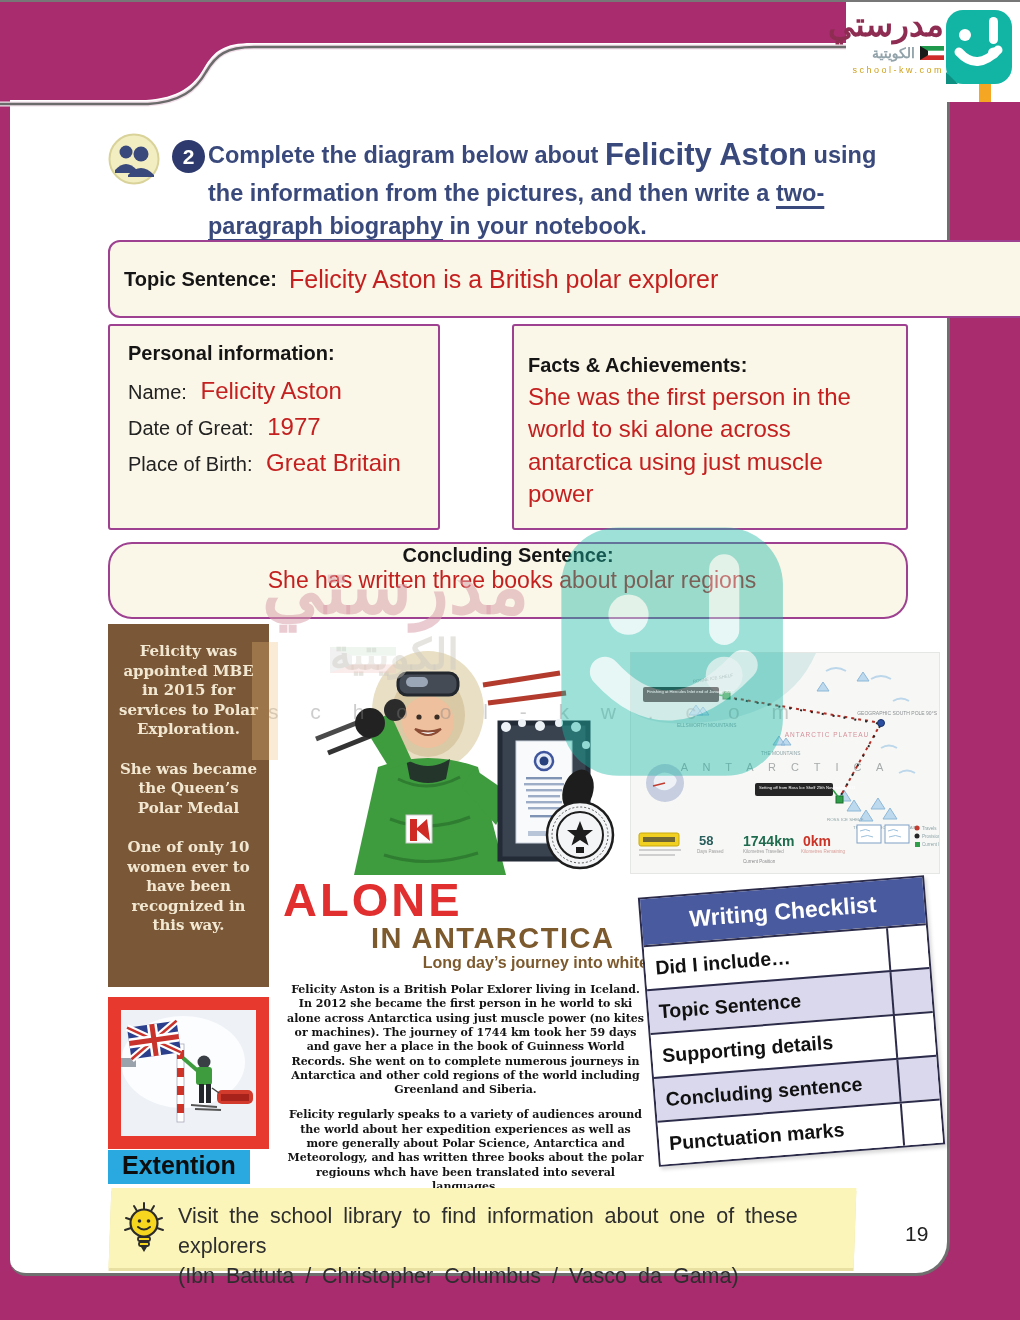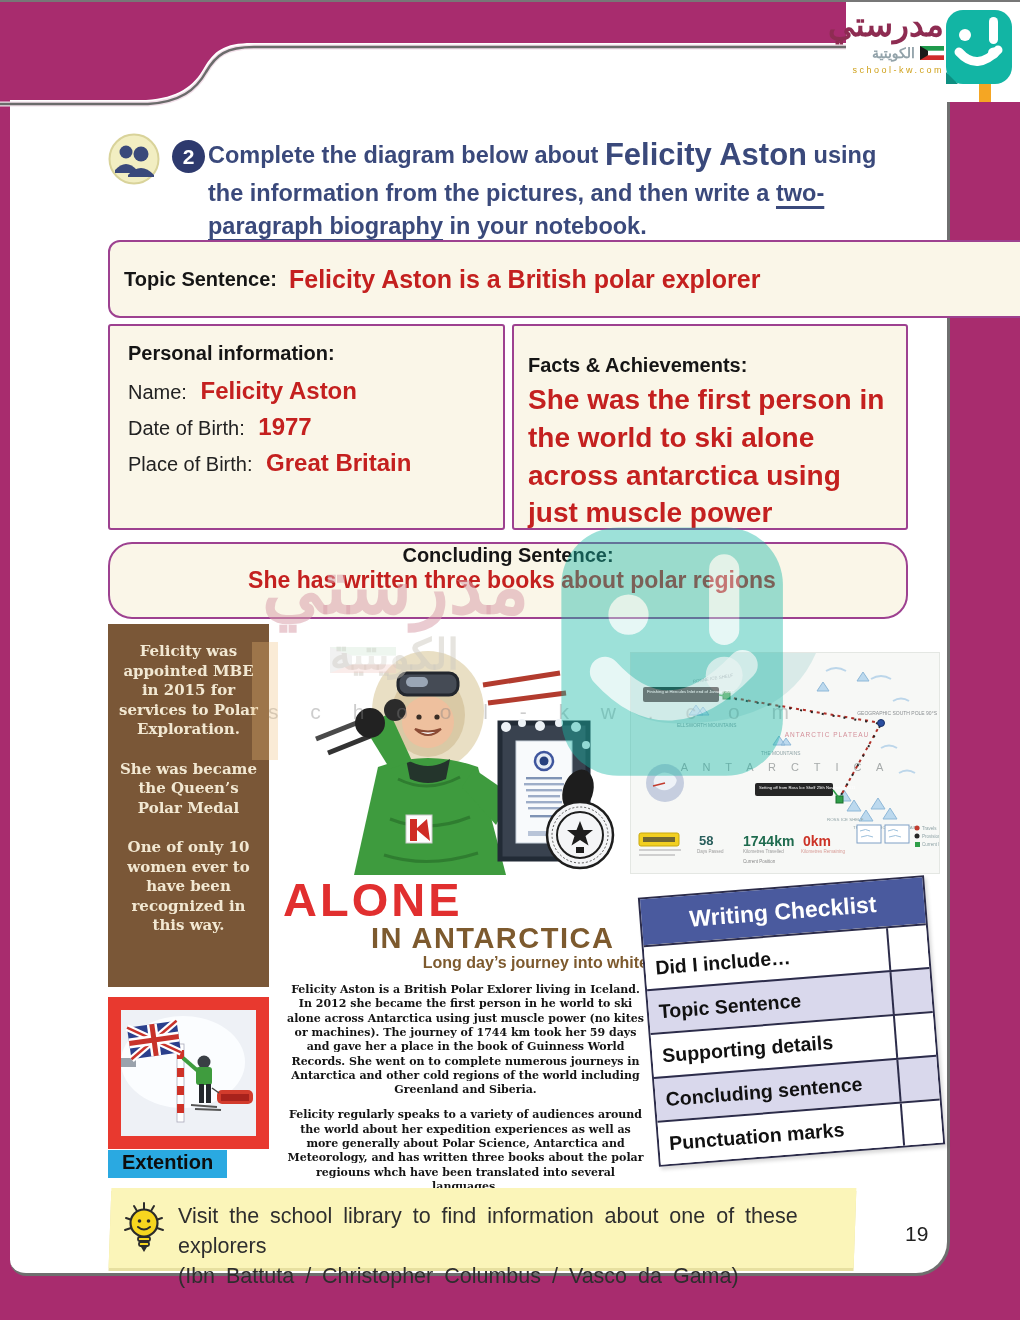--- a/index.html
+++ b/index.html
@@ -25,30 +25,30 @@
     color:#3a497b; line-height:1.42; }
   .instr-name { font-size:31px; vertical-align:-2px; }
   .instr-under { text-decoration:underline; text-underline-offset:5px; text-decoration-thickness:2.5px; }
   .num-badge { position:absolute; left:172px; top:138px; width:33px; height:33px; border-radius:50%;
     background:#2e3a6e; color:#fff; font-size:21px; font-weight:bold; display:flex; align-items:center; justify-content:center; }
 
   
   .dbox { position:absolute; background:#faf6e8; border:2.5px solid #9d4190; }
   .topic-box { left:108px; top:238px; width:967px; height:78px; border-radius:12px; display:flex; align-items:center; padding:0 14px; }
   .concl-box { left:108px; top:540px; width:800px; height:77px; border-radius:24px; display:flex; align-items:center; padding:0 12px;flex-direction:column; }
-  .pers-box  { left:108px; top:322px; width:397px; height:206px; border-radius:3px; padding:16px 18px; }
+  .pers-box  { left:108px; top:322px; width:332px; height:206px; border-radius:3px; padding:16px 18px; }
   .facts-box { left:512px; top:322px; width:396px; height:206px; border-radius:3px; padding:28px 14px; }
   .blabel { font-size:20px; font-weight:bold; color:#151515; white-space:nowrap; }
-  .redval { color:#c4201f; font-weight:bold; }
+  .redval { color:#c4201f; font-weight:normal; }
   .topic-box .redval { font-size:25px; margin-left:12px; }
   .concl-box .redval { font-size:23px; margin-left:8px; }
   .pers-title { font-size:20px; font-weight:bold; color:#151515; margin-bottom:12px; }
   .pers-row { margin-top:8px; font-size:20px; color:#222; }
   .pers-row .redval { font-size:24px; margin-left:8px; }
-  .facts-box .redval { display:block; font-size:28px; line-height:1.35; margin-top:4px; }
+  .facts-box .redval { display:block; font-size:24px; line-height:1.35; margin-top:4px; }
 
   
   .brown-box { position:absolute; left:108px; top:622px; width:161px; height:363px; background:#7a5737;
     color:#f2e8d2; font-family:"DejaVu Serif", serif; font-weight:bold; font-size:15px; text-align:center;
     padding:18px 8px; line-height:1.3; }
   .brown-box p { margin-bottom:20px; }
 
   
   .photo-box { position:absolute; left:278px; top:617px; width:350px; height:256px; background:#fff; }
   .map-box { position:absolute; left:630px; top:650px; width:310px; height:222px; background:#fbfcfa; border:1px solid #e4e7e3; }
@@ -69,21 +69,21 @@
   .cl-row { display:flex; height:44px; border-top:2px solid #2c2c4a; background:#fff; }
   .cl-row.alt { background:#d9d8ec; }
   .cl-cell { flex:1; display:flex; align-items:center; padding-left:10px; font-size:19.5px; font-weight:bold; color:#111; }
   .cl-check { width:40px; border-left:2px solid #2c2c4a; }
 
   
   .flag-photo { position:absolute; left:108px; top:995px; width:161px; height:152px; border:13px solid #e8392f; background:#eef1f6; }
 
   
   .ext-label { position:absolute; left:108px; top:1148px; background:#2aa9e1; color:#0d0d0d;
-    font-size:20px; font-weight:bold; padding:1px 14px 4px; }
+    font-size:25px; font-weight:bold; padding:1px 14px 4px; }
   .note { position:absolute; left:110px; top:1186px; width:745px; height:80px; }
   .note-bg { position:absolute; inset:0; background:#fbf5b9; transform:skewX(-2deg); box-shadow:0 3px 0 #e7e0a0; }
   .note-text { position:absolute; left:68px; top:13px; width:672px; font-size:21.5px; color:#2e2e2e;
     line-height:1.4; word-spacing:5px; }
   .bulb { position:absolute; left:10px; top:12px; }
   .page-num { position:absolute; left:905px; top:1220px; font-size:21px; color:#222; z-index:2; }
 
   
   .watermark { position:absolute; inset:0; z-index:4; pointer-events:none; }
   .wm-icon { position:absolute; left:558px; top:522px; opacity:0.42; }
@@ -149,21 +149,21 @@
     <span class="redval">Felicity Aston is a British polar explorer</span>
   </div>
 
   <div class="dbox pers-box z2">
     <div class="pers-title">Personal information:</div>
     <div class="pers-row">
       <span>Name:</span>
       <span class="redval">Felicity Aston</span>
     </div>
     <div class="pers-row">
-      <span>Date of Birth:</span>
+      <span>Date of Great:</span>
       <span class="redval">1977</span>
     </div>
     <div class="pers-row">
       <span>Place of Birth:</span>
       <span class="redval">Great Britain</span>
     </div>
   </div>
 
   <div class="dbox facts-box z2">
     <span class="blabel">Facts &amp; Achievements:</span>

